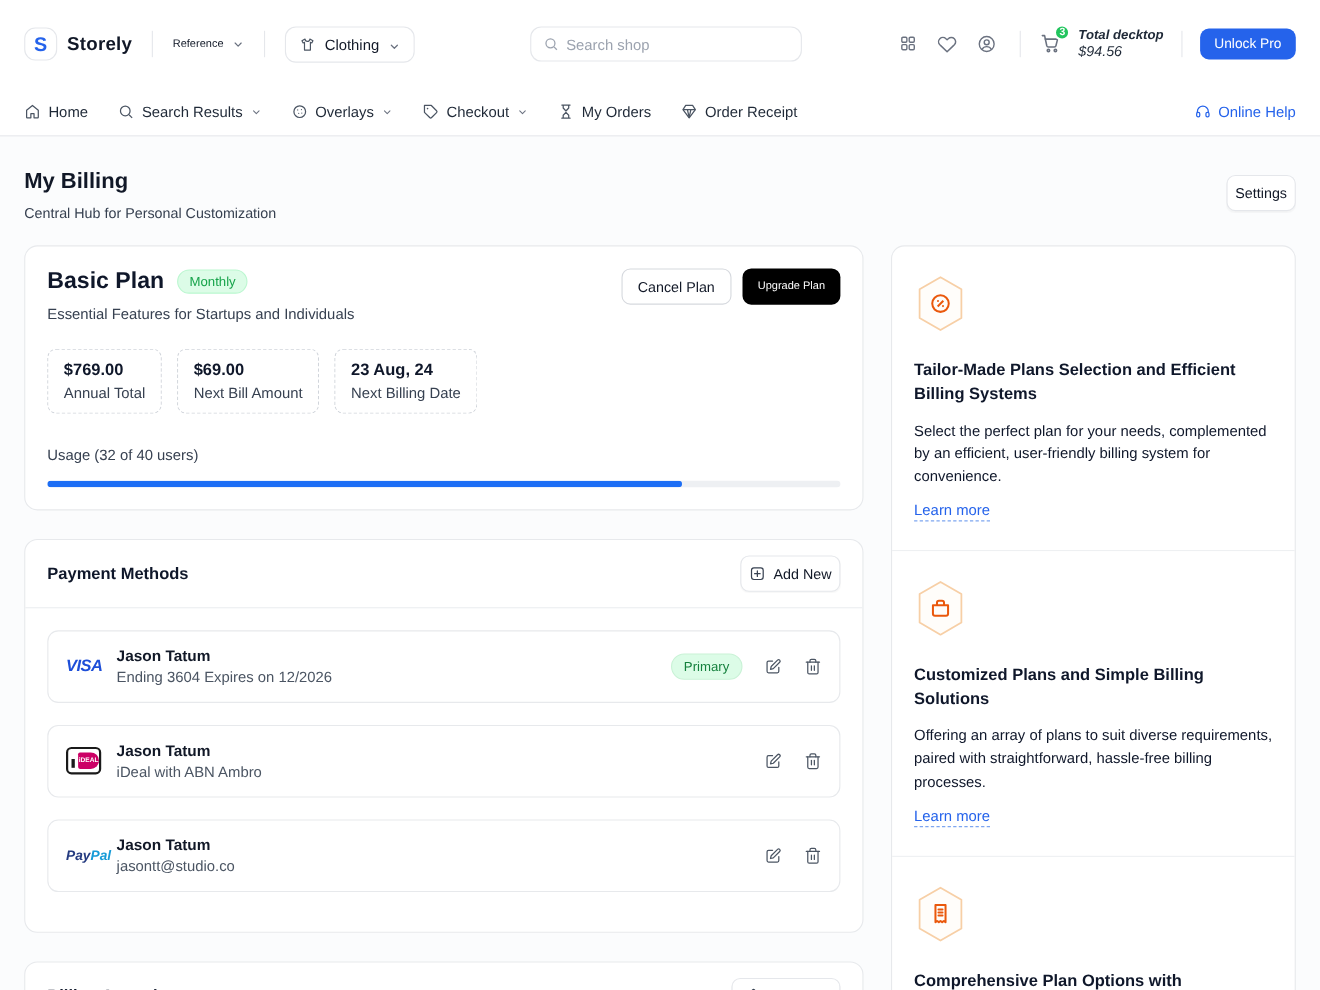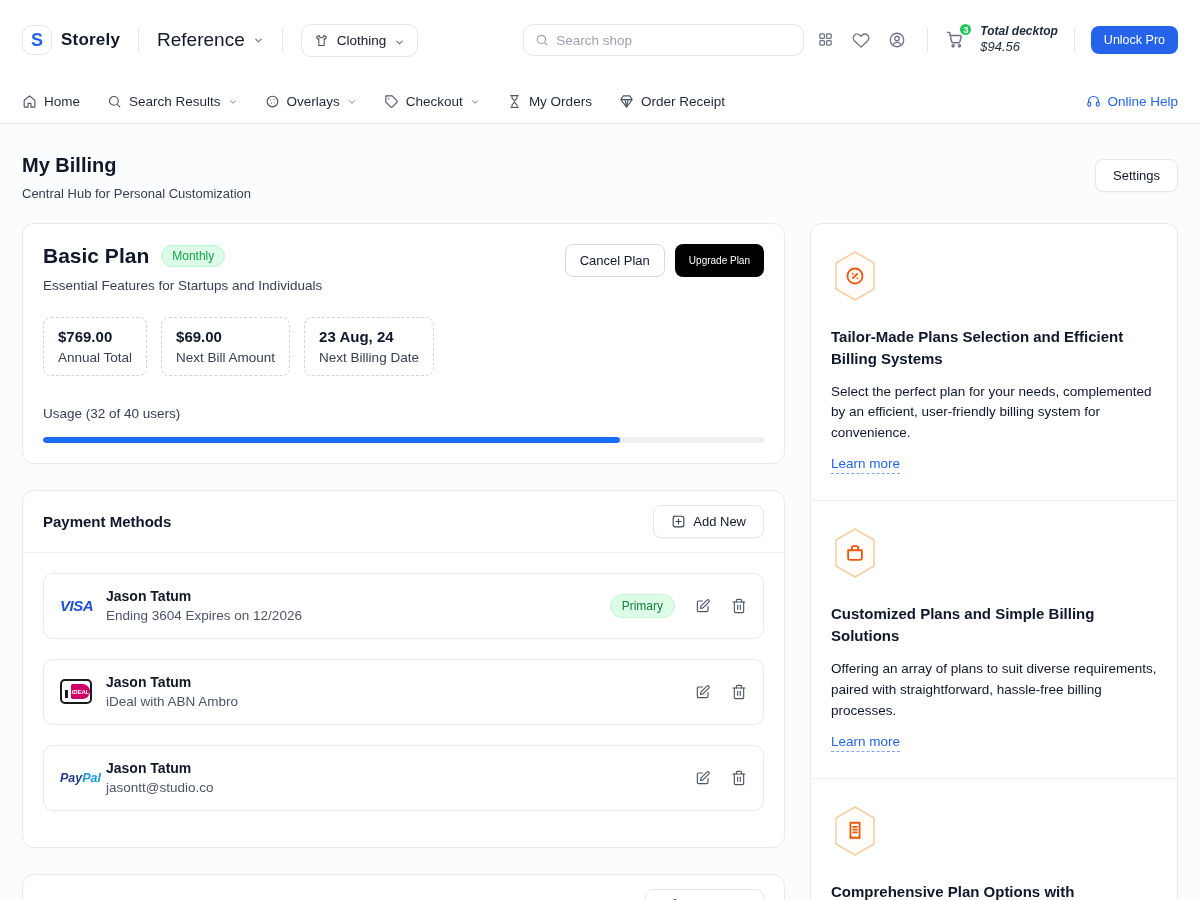--- a/index.html
+++ b/index.html
@@ -7,25 +7,25 @@
     font-family:"Liberation Sans", sans-serif; color:#111827; }
 
   
   .topbar { height:80px; background:#fff; display:flex; align-items:center; padding:0 22px; }
   .brand { display:flex; align-items:center; gap:9px; }
   .logo-box { width:30px; height:30px; border:1px solid #e5e7eb; border-radius:10px;
     display:flex; align-items:center; justify-content:center; background:#fff;
     font-weight:bold; font-size:18px; color:#2563eb; }
   .brand-name { font-size:17px; font-weight:bold; letter-spacing:.2px; }
   .vdiv { width:1px; height:24px; background:#e5e7eb; margin:0 18px; }
-  .ref-dd { display:flex; align-items:center; gap:8px; font-size:19px; font-weight:500; cursor:pointer; }
+  .ref-dd { display:flex; align-items:center; gap:8px; font-size:10px; font-weight:500; cursor:pointer; }
   .chev { color:#6b7280; display:flex; }
   .cat-pill { display:flex; align-items:flex-end; gap:8px; border:1px solid #e5e7eb; border-radius:10px;
     padding:8px 12px; font-size:13.5px; font-weight:500; background:#fff; cursor:pointer; }
-  .search-wrap { margin-left:105px; width:281px; }
+  .search-wrap { margin-left:105px; width:247px; }
   .search-box { display:flex; align-items:center; gap:7px; border:1px solid #e5e7eb; border-radius:10px;
     height:32px; padding:0 11px; background:#fff; }
   .search-box input { border:none; outline:none; font-size:13.5px; width:100%;
     font-family:"Liberation Sans", sans-serif; color:#111827; background:transparent; }
   .search-box input::placeholder { color:#9ca3af; }
   .top-right { margin-left:auto; display:flex; align-items:center; }
   .icon-btn { color:#6b7280; display:flex; align-items:center; cursor:pointer; padding:0 9px; }
   .cart-wrap { position:relative; padding:0 6px; cursor:pointer; color:#6b7280; display:flex; }
   .cart-badge { position:absolute; top:-8px; right:-2px; background:#22c55e; color:#fff;
     font-size:9.5px; font-weight:bold; width:15px; height:15px; border-radius:50%;
@@ -44,21 +44,21 @@
     margin-right:27px; cursor:pointer; }
   .nav-item .nicon { color:#4b5563; display:flex; }
   .nav-help { margin-left:auto; display:flex; align-items:center; gap:6px; color:#2563eb;
     font-size:13.5px; font-weight:500; cursor:pointer; }
 
   
   .content { padding:0 22px; }
   .page-head { display:flex; align-items:flex-start; margin-top:30px; }
   .page-title { font-size:20px; font-weight:bold; color:#111827; }
   .page-sub { font-size:13px; color:#374151; margin-top:9px; }
-  .btn-ghost { background:#fff; border:1px solid #e5e7eb; border-radius:8px; padding:8px 17px;
+  .btn-ghost { background:#fff; border:1px solid #e5e7eb; border-radius:8px; padding:8px 7px;
     font-size:13px; font-weight:500; color:#111827; cursor:pointer; display:inline-flex;
     align-items:center; gap:7px; font-family:"Liberation Sans", sans-serif;
     box-shadow:0 1px 1px rgba(0,0,0,.03); }
   .settings-btn { margin-left:auto; margin-top:5px; }
 
   
   .main-grid { display:flex; gap:25px; margin-top:22px; align-items:flex-start; }
   .col-left { flex:1; min-width:0; }
   .col-right { width:368px; flex:none; }
   .card { background:#fff; border:1px solid #e7e9ec; border-radius:12px; }

